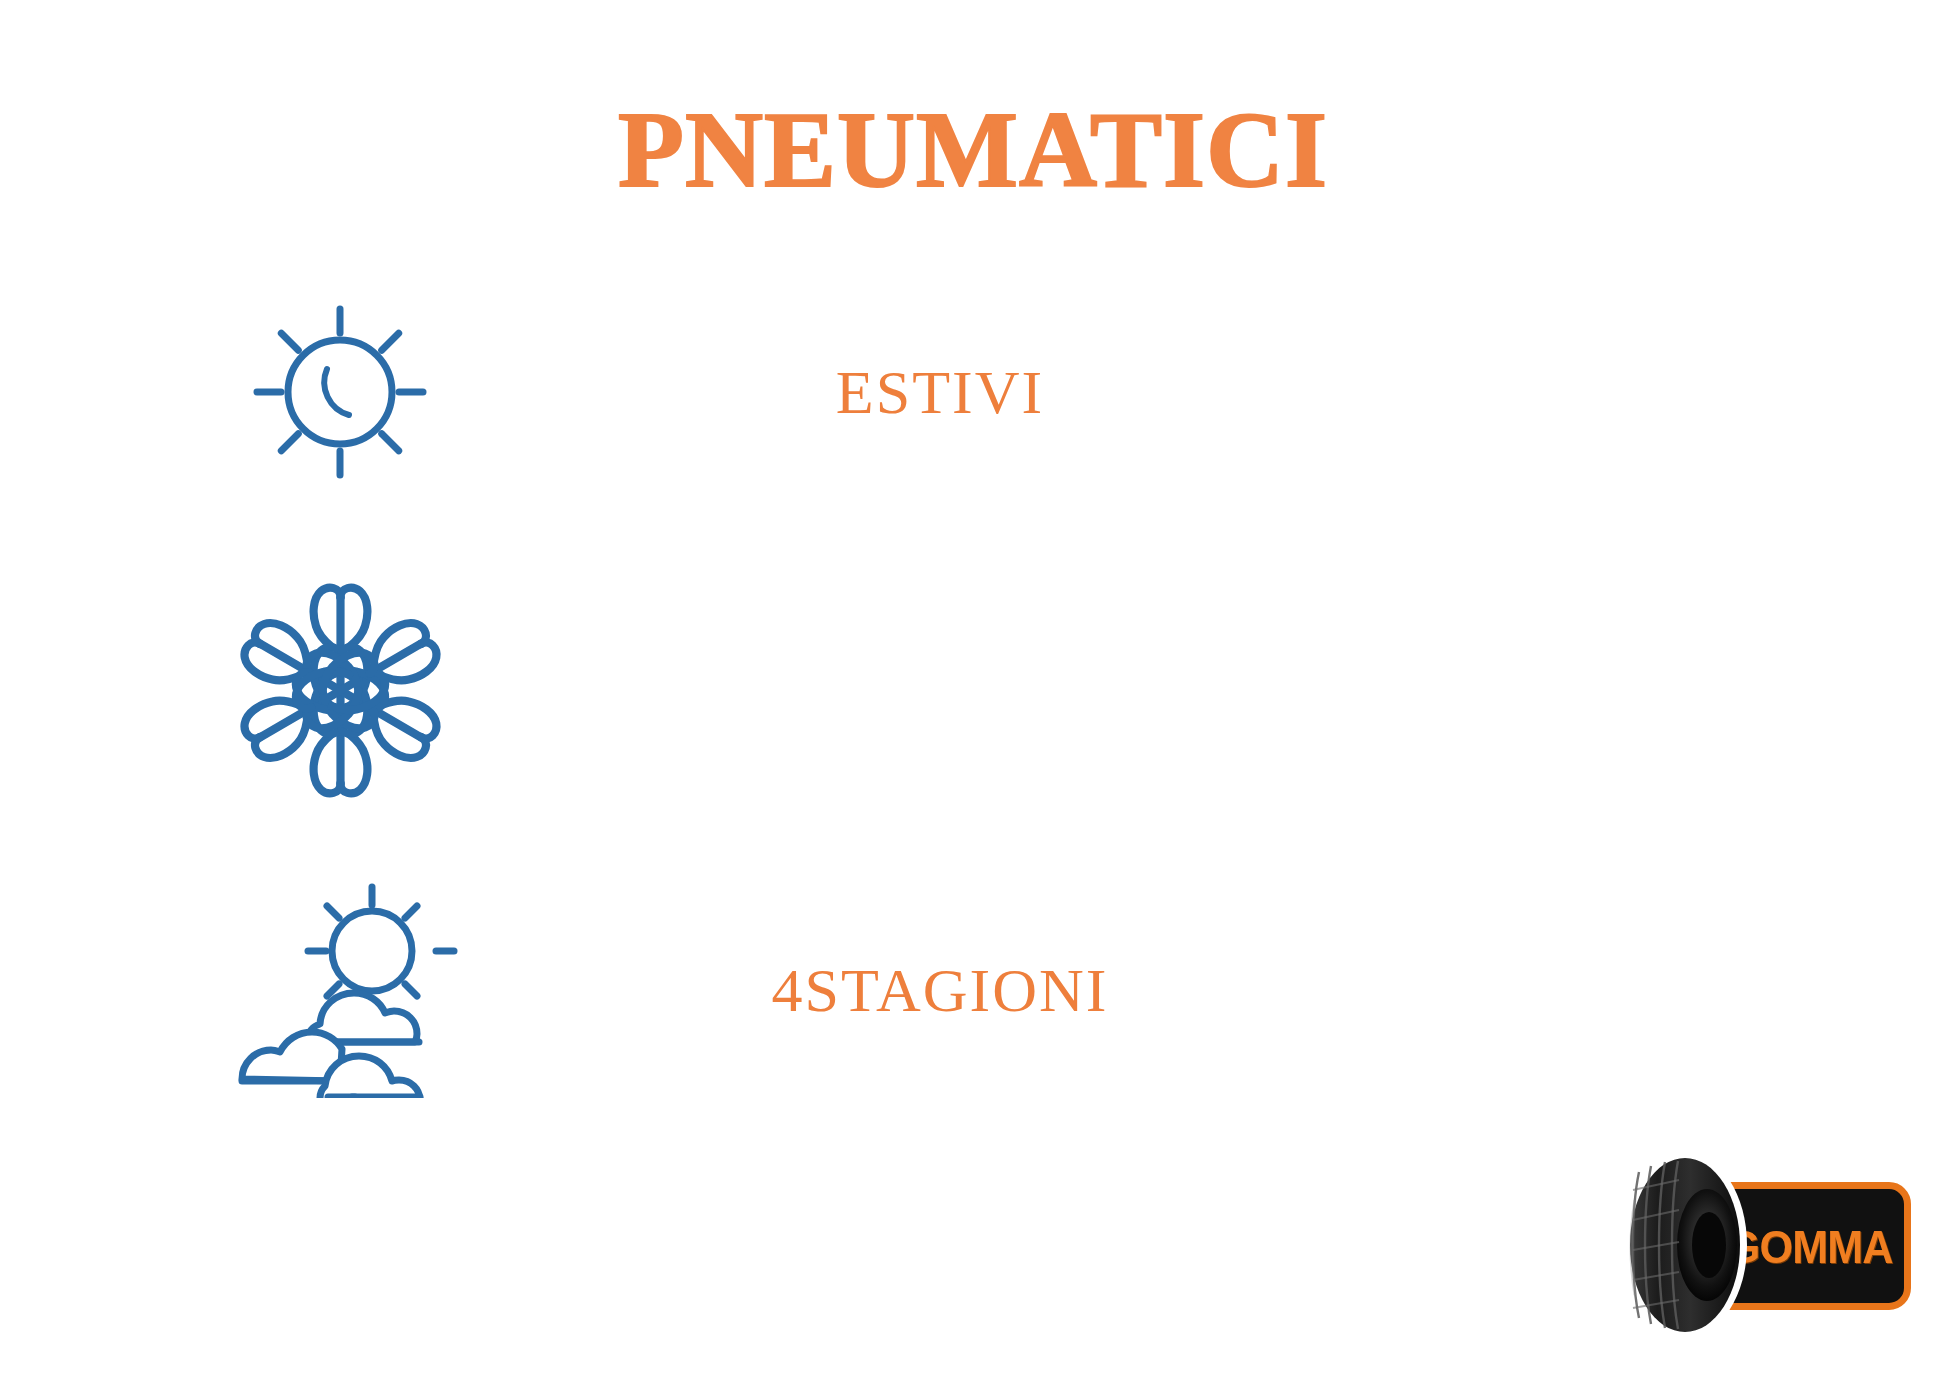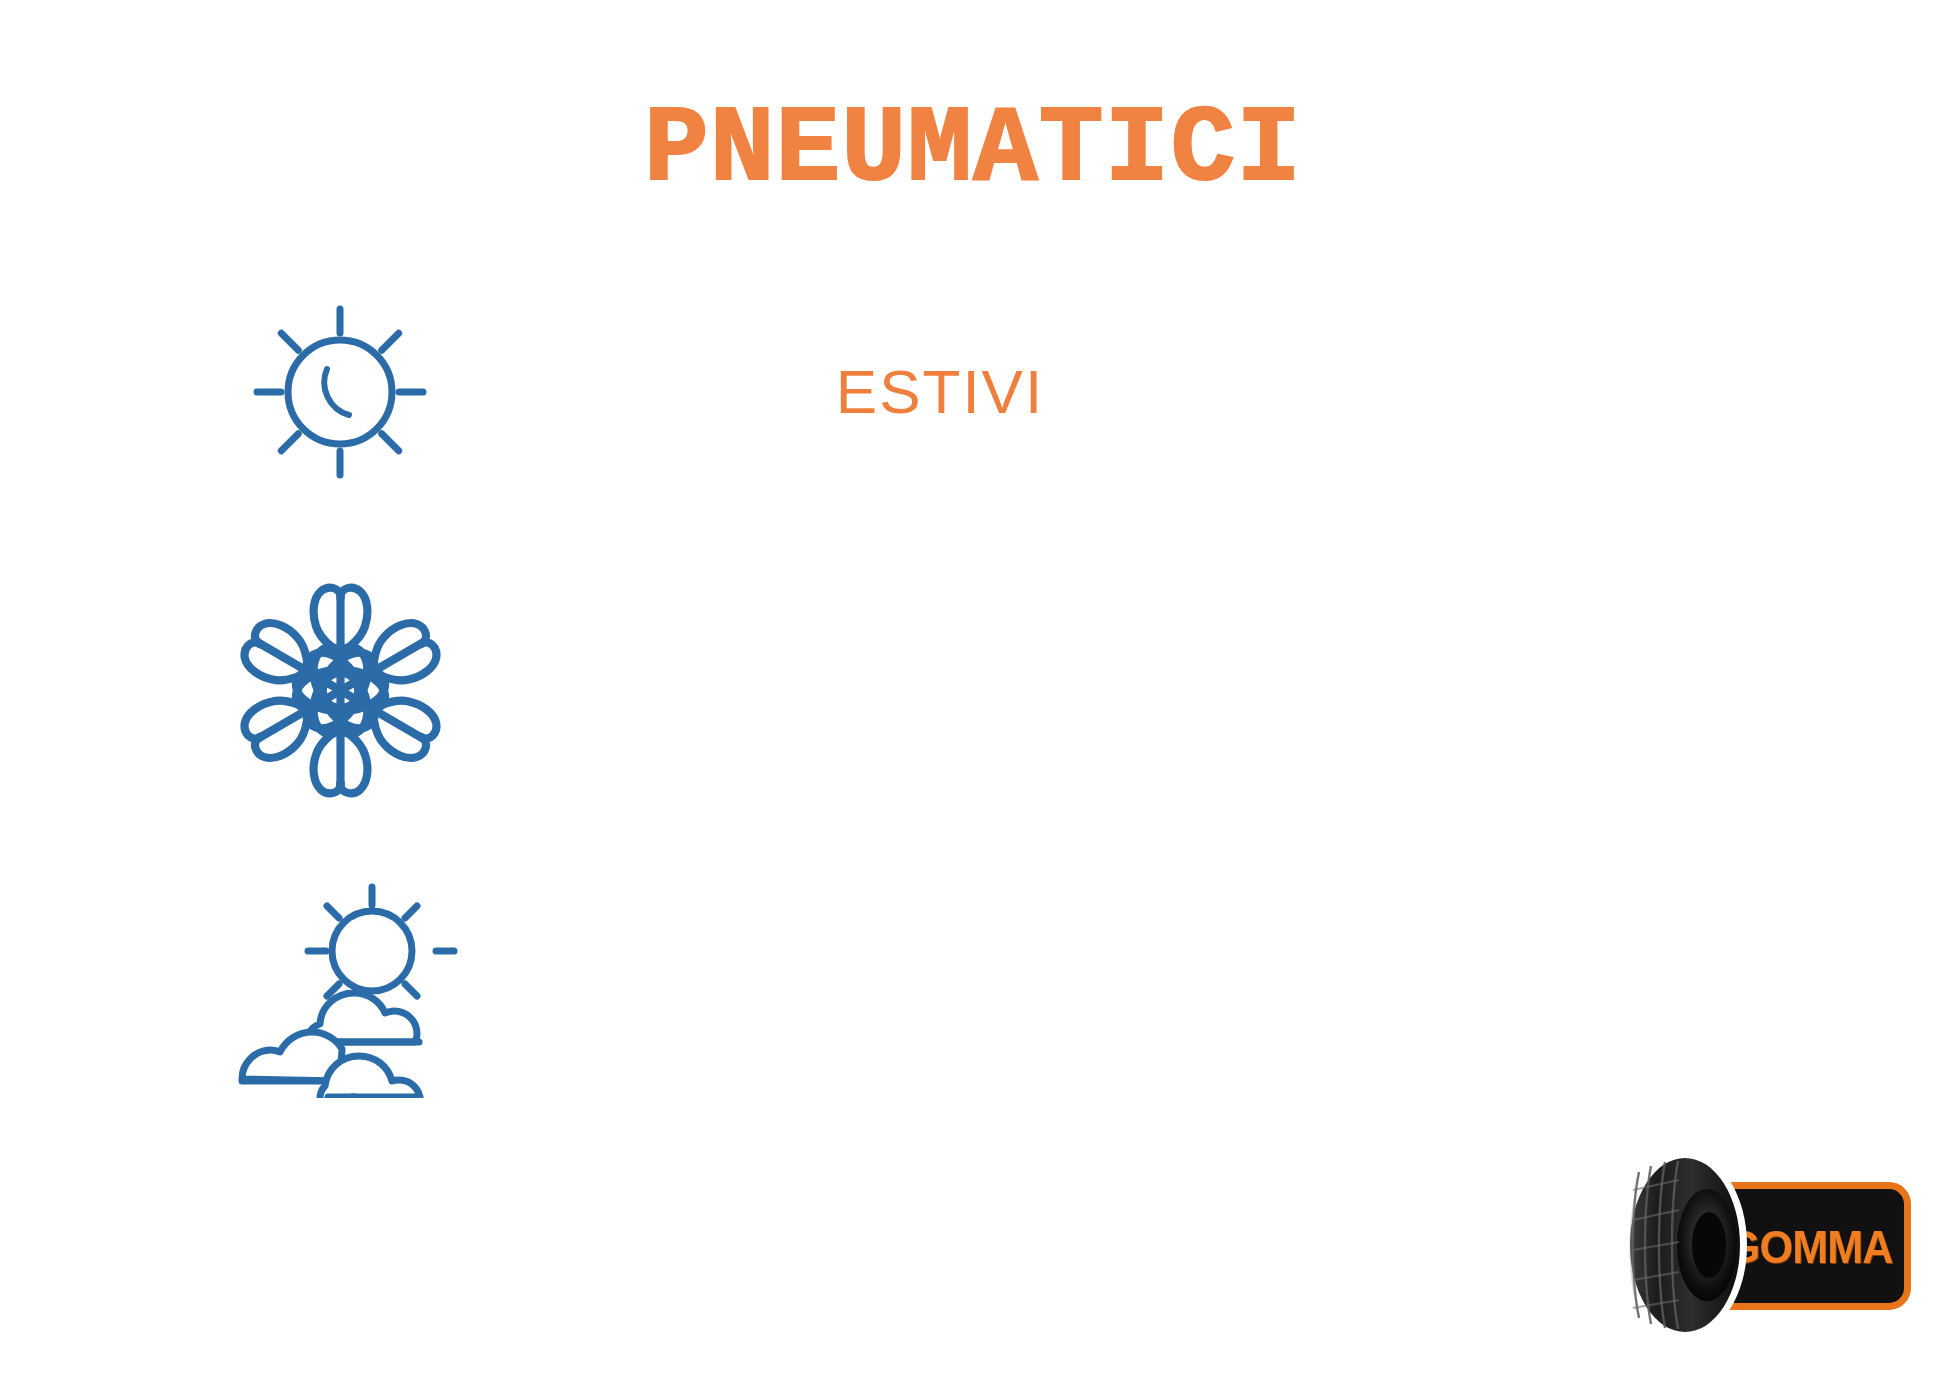--- a/index.html
+++ b/index.html
@@ -16,21 +16,21 @@
     -webkit-font-smoothing: antialiased;
   }
 
   
   .page-title {
     position: absolute;
     left: 0;
     top: 96px;
     width: 1946px;
     text-align: center;
-    font-family: Liberation Mono, monospace;
+    font-family: Liberation Serif, serif;
     font-weight: bold;
     font-size: 108px;
     line-height: 1;
     letter-spacing: 1px;
     color: #F08342;
     -webkit-text-stroke: 2px #F08342;
   }
 
   
   .row {
@@ -61,21 +61,21 @@
     left: 560px;
     width: 760px;
     height: 260px;
     display: flex;
     align-items: center;
     justify-content: center;
   }
   .row-stagioni .label-cell { height: 300px; }
 
   .row-label {
-    font-family: Liberation Sans, sans-serif;
+    font-family: Liberation Serif, serif;
     font-weight: 300;
     font-size: 62px;
     line-height: 1;
     letter-spacing: 2px;
     color: #EE7F3C;
     white-space: nowrap;
   }
 
   .ico svg { display: block; }
 
@@ -238,20 +238,23 @@
                  c 2 -17 16 -30 34 -30
                  c 16 0 29 10 33 25
                  c 2 -1 5 -1 7 -1
                  c 12 0 21 9 21 21" fill="#ffffff"></path>
         <path d="M108 214 h 92"></path>
         <path d="M132 214 h 3"></path>
       </svg>
     </span>
   </div>
 
+  <div class="label-cell">
+    <span class="row-label">4STAGIONI</span>
+  </div>
 </div>
 
 <div class="brand-logo">
 
   <div class="logo-plate">
     <span class="logo-word">REGOMMA</span>
   </div>
 
   <svg class="logo-tire" viewBox="0 0 132 190">
     <defs>

